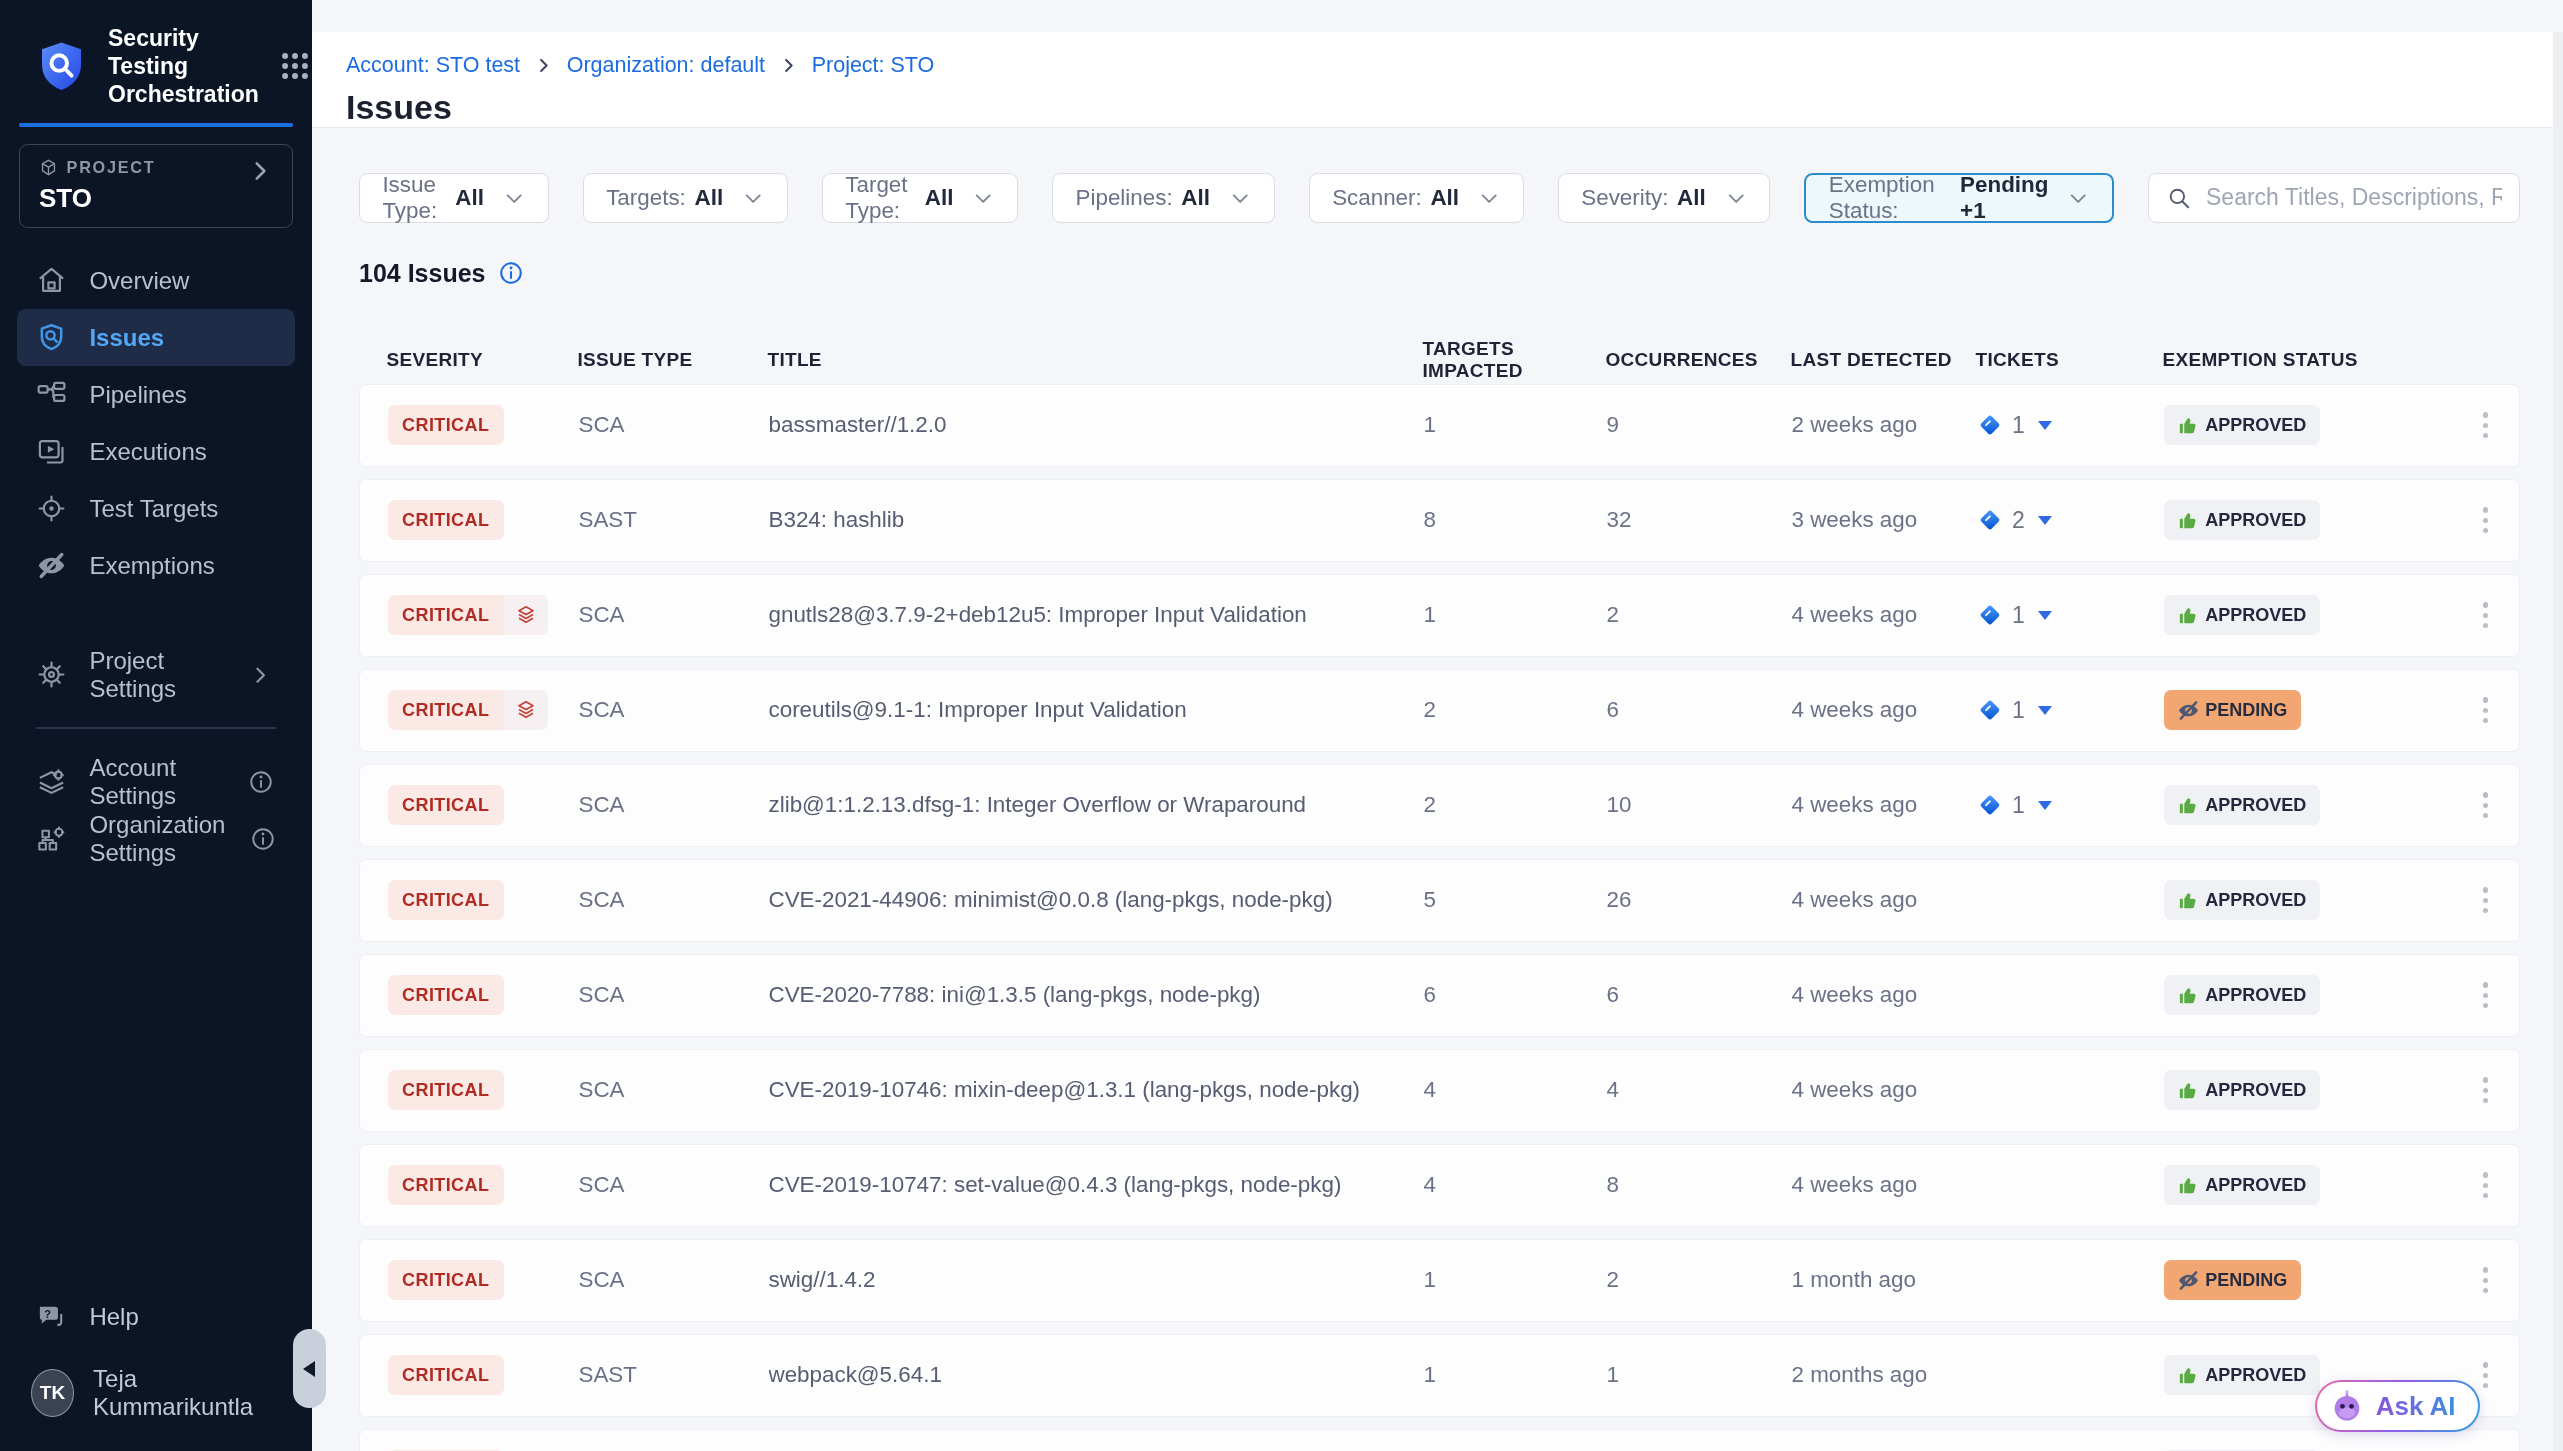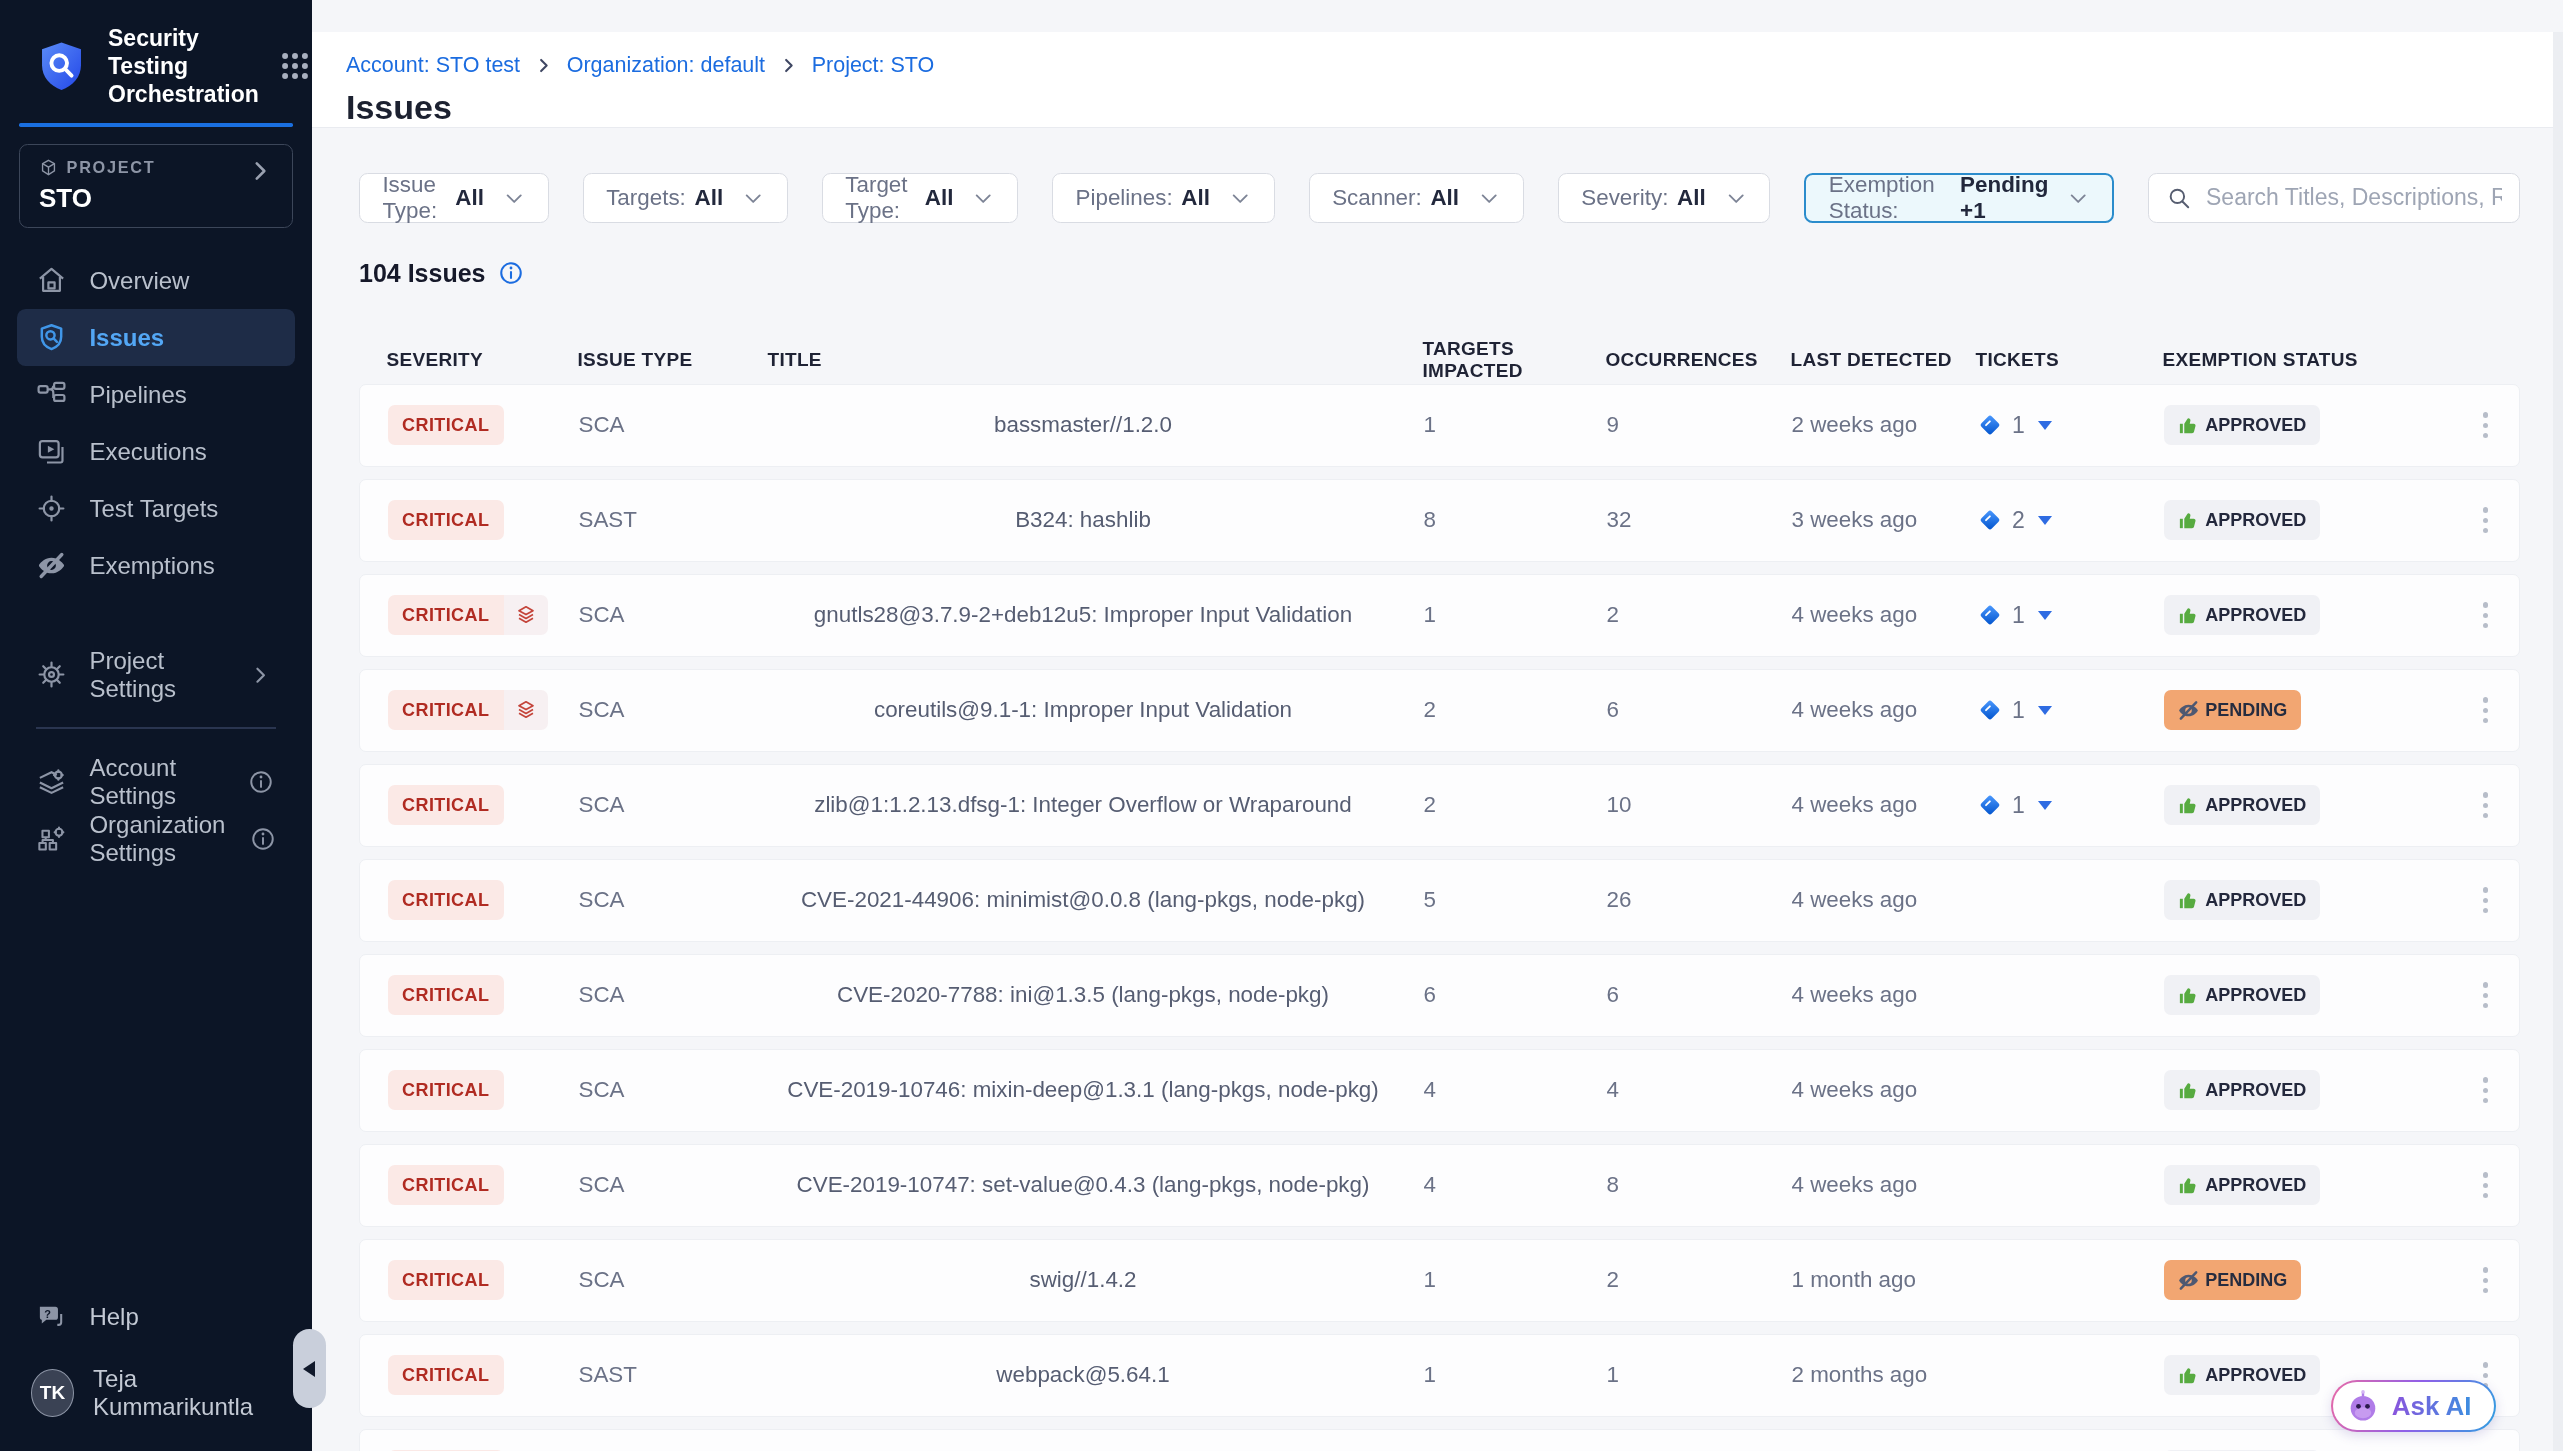--- a/index.html
+++ b/index.html
@@ -98,21 +98,21 @@
   .t-grid {
     display:grid; align-items:center;
     grid-template-columns:191px 190px 655px 183px 185px 185px 187px 305px 1fr;
     padding:0 24px 0 27.5px;
   }
   .t-head { height:48px; font-size:19px; font-weight:700; color:#1f2335; letter-spacing:0.3px; }
   .t-row {
     background:#fdfdfe; border:0.9px solid #edeff3; border-radius:6.9px; height:83px; margin-bottom:12px;
   }
   .cell-type, .cell-num, .cell-date { font-size:22.4px; color:#6b7287; }
-  .cell-title { font-size:22.4px; color:#565d72; padding-right:26px; white-space:nowrap; overflow:hidden;text-align:center; }
+  .cell-title { font-size:22.4px; color:#565d72; padding-right:26px; white-space:nowrap; overflow:hidden; }
   .sev-wrap { display:inline-flex; }
   .badge-critical {
     background:#fbe9e6; color:#b02b22; font-size:18px; font-weight:700; letter-spacing:0.4px;
     padding:9.5px 14.6px; border-radius:6.9px;
   }
   .sev-wrap.has-variant .badge-critical { border-radius:6.9px 0 0 6.9px; }
   .variant-seg {
     background:#f7f0f2; border-radius:0 6.9px 6.9px 0; display:flex; align-items:center; padding:0 10.3px;
   }
   .variant-seg .icon { width:24px; height:24px; color:#c4443a; }
@@ -126,21 +126,21 @@
   .pill .icon { width:23px; height:23px; }
   .pill-approved { background:#f0f1f5; color:#23283c; }
   .pill-approved .icon { color:#57ab40; }
   .pill-pending { background:#f2a672; color:#262c3f; }
   .pill-pending .icon { color:#4e5871; }
   .kebab { width:34px; height:45px; display:flex; flex-direction:column; align-items:center;
     justify-content:center; gap:5.2px; cursor:pointer; }
   .kebab i { width:5.2px; height:5.2px; border-radius:50%; background:#b7bdc9; }
 
   .ask-ai {
-    position:absolute; right:67px; top:1348px; height:52px; padding:0 22.4px 0 12px;
+    position:absolute; right:83px; top:1348px; height:52px; padding:0 22.4px 0 12px;
     display:flex; align-items:center; gap:10.3px; border-radius:27.5px; cursor:pointer;
     border:2.6px solid transparent;
     background:linear-gradient(#ffffff,#ffffff) padding-box,
                linear-gradient(110deg,#e86aa6,#8f5fe8,#2f9fe0) border-box;
     box-shadow:0 3.4px 12px rgba(80,60,160,.18); z-index:10;
   }
   .ask-ai .icon { width:36px; height:36px; }
   .ask-ai-label {
     font-size:26px; font-weight:700;
     background:linear-gradient(90deg,#8a55dd,#3c8ee0);

